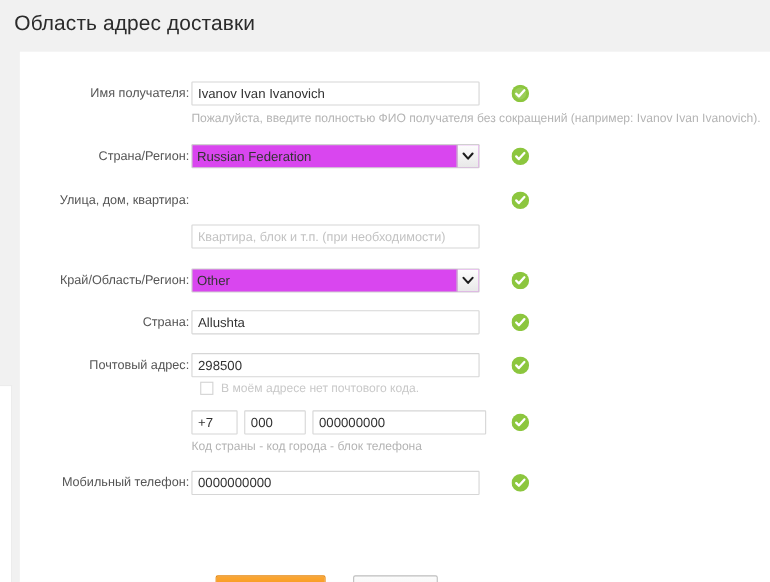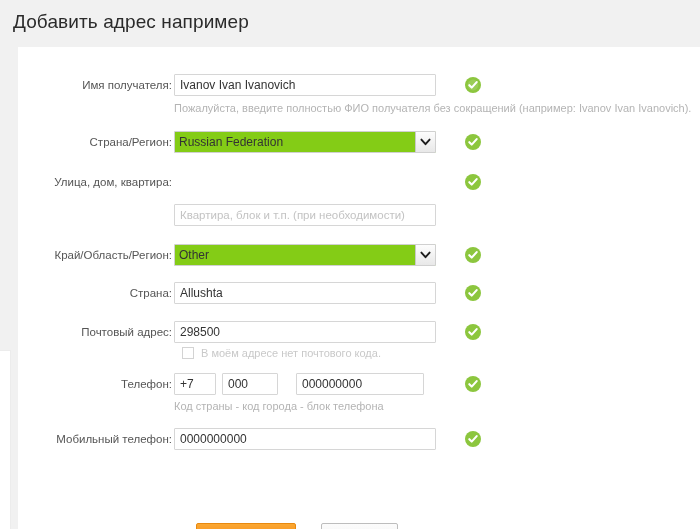--- a/index.html
+++ b/index.html
@@ -97,28 +97,28 @@
     padding: 0 5px;
     outline: none;
     border-radius: 1px;
   }
   input.txt::placeholder {
     color: #c3c3c3;
     font-size: 11.5px;
   }
   input.small { width: 42px; }
   input.mid   { width: 56px; }
-  input.long  { width: 128px; margin-left: 12px; }
+  input.long  { width: 158px; }
 
   select.sel {
     box-sizing: border-box;
     height: 22px;
     width: 262px;
     border: 1px solid #d0d0d0;
-    background: #84cc16;
+    background: #d946ef;
     font-family: "Liberation Sans", sans-serif;
     font-size: 12px;
     color: #333333;
     padding: 0 24px 0 4px;
     outline: none;
     -webkit-appearance: none;
     -moz-appearance: none;
     appearance: none;
     border-radius: 1px;
   }
@@ -214,21 +214,21 @@
     font-size: 12px;
     font-weight: bold;
     cursor: pointer;
     line-height: 23px;
   }
 </style>
 </head>
 <body>
 
 <div class="page-header">
-  <div class="page-title">Добавить адрес например</div>
+  <div class="page-title">Область адрес доставки</div>
 </div>
 
 <div class="gutter-strip"></div>
 <div class="gutter-tab"></div>
 
 <div class="card">
   <div class="form">
 
     <div class="row" style="top:27px;">
       <div class="label">Имя получателя:</div>
@@ -330,21 +330,20 @@
         </svg>
       </span>
     </div>
 
     <div class="cbrow" style="top:296px;">
       <span class="cbox"></span>
       <span class="cblabel">В моём адресе нет почтового кода.</span>
     </div>
 
     <div class="row" style="top:326px;">
-      <div class="label">Телефон:</div>
       <div class="ctrl">
         <span class="phonegrp">
           <input class="txt small" type="text" value="+7" style="">
           <input class="txt mid" type="text" value="000" style="">
           <input class="txt long" type="text" value="000000000" style="">
         </span>
       </div>
       <span class="ok">
         <svg width="16" height="16" viewBox="0 0 16 16">
           <circle cx="8" cy="8" r="8" fill="#8cc63e"></circle>

